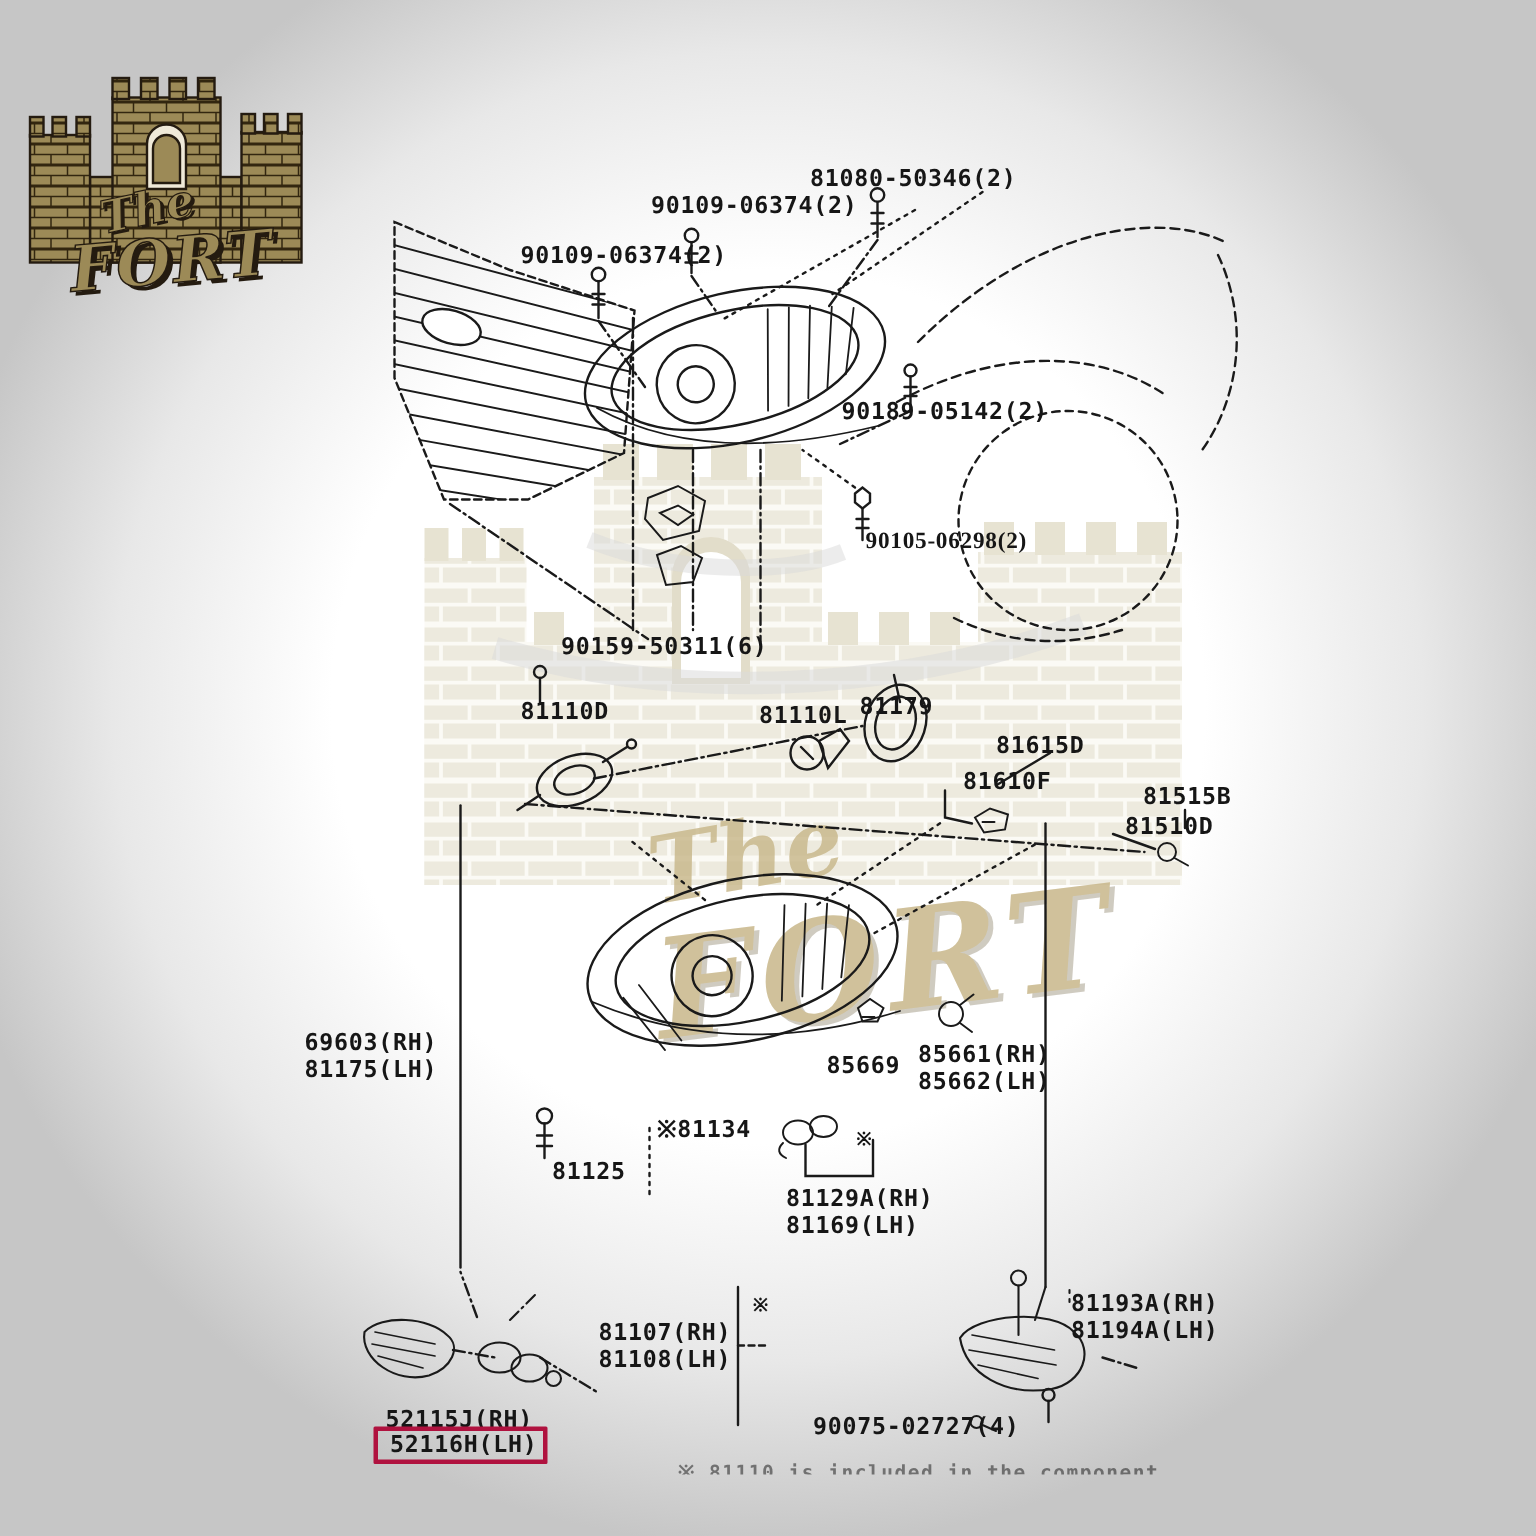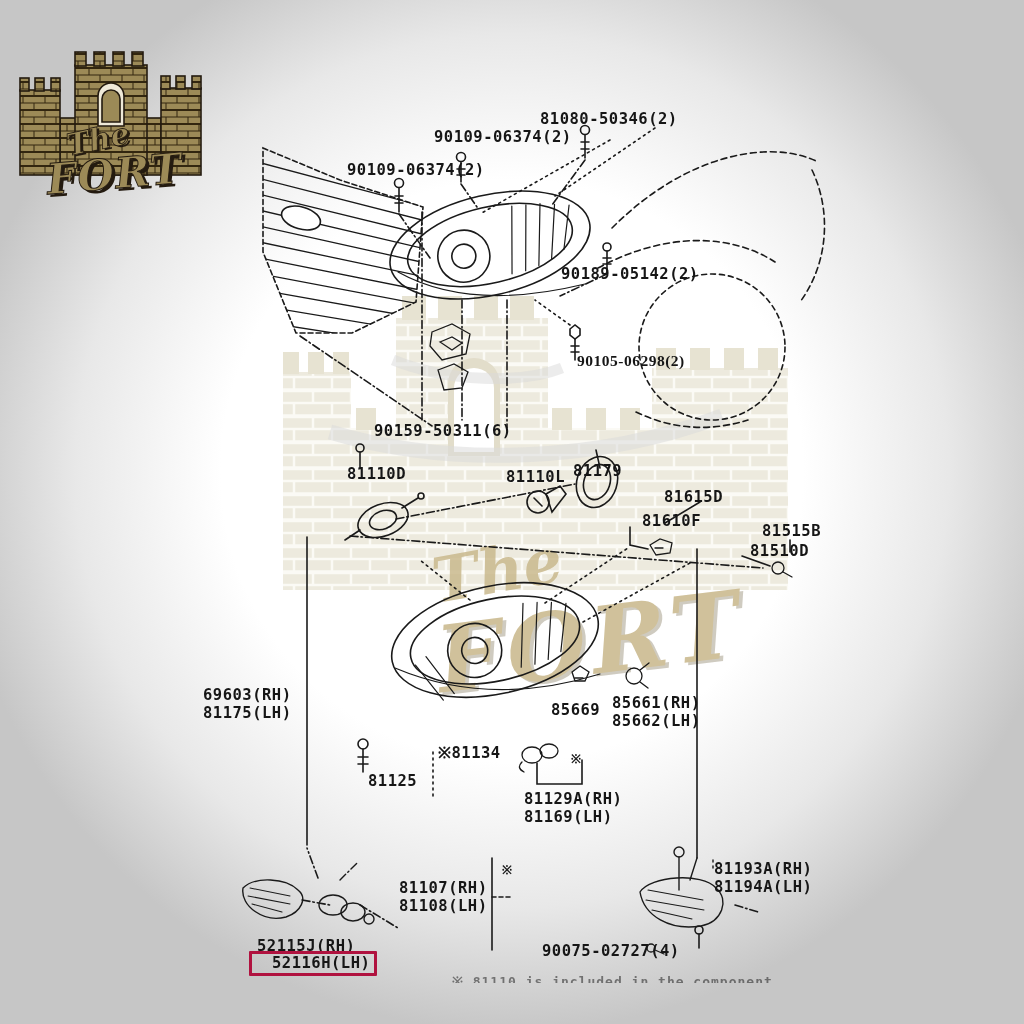--- a/index.html
+++ b/index.html
@@ -10,21 +10,21 @@
   }
   svg{position:absolute; left:0; top:0;}
   #watermark-castle{z-index:1;}
   .wm-text{position:absolute; z-index:2; color:#c8b78a; font-family:"DejaVu Serif", serif; font-style:italic; font-weight:bold; white-space:nowrap;}
   #wm-the{left:432px; top:534px; font-size:62px; transform:rotate(-10deg); opacity:.82;}
   #wm-fort{left:436px; top:588px; font-size:92px; letter-spacing:5px; transform:rotate(-7deg); opacity:.85; text-shadow:3px 3px 0 rgba(95,80,45,.35);}
   #line-art{z-index:3;}
   #labels{position:absolute; inset:0; z-index:4;}
   .part-label{position:absolute; font:bold 15.5px "DejaVu Sans Mono", monospace; color:#161616; letter-spacing:.5px; line-height:18px; white-space:nowrap;}
   .part-label.small{font-size:12px;}
-  .part-label.highlight{border:3px solid #b0123f; padding:0 4px 1px 20px; margin:-4px 0 0 -7px; border-radius:1px;}
+  .part-label.highlight{border:3px solid #b0123f; padding:0 4px 1px 8px; margin:-4px 0 0 -7px; border-radius:1px;}
   #footnote{position:absolute; left:452px; top:972px; z-index:4; width:330px; height:11px; overflow:hidden;
     font:bold 13px "DejaVu Sans Mono", monospace; letter-spacing:1px; color:#222; opacity:.55;}
   #logo{z-index:5;}
 </style>
 </head>
 <body>
 
 <div id="stage">
 
   <svg id="watermark-castle" width="1024" height="1024" viewBox="0 0 1024 1024">

